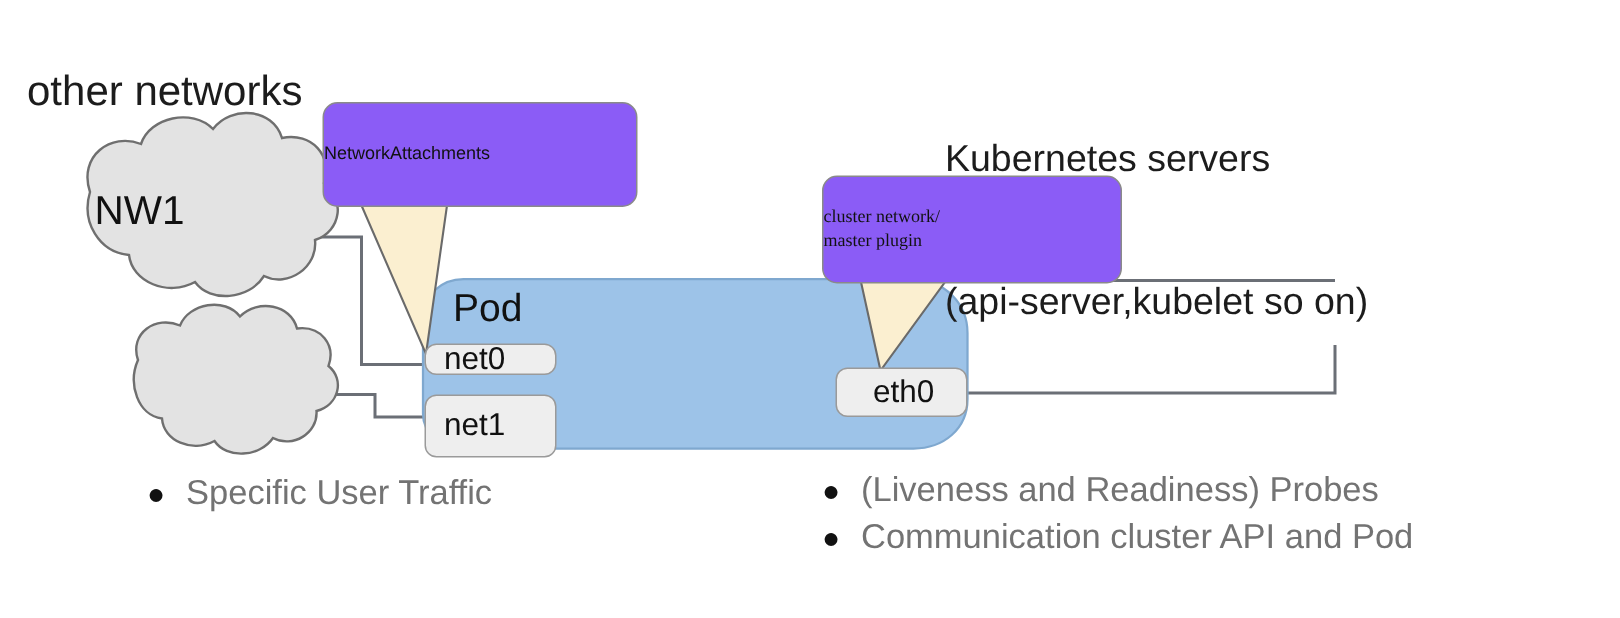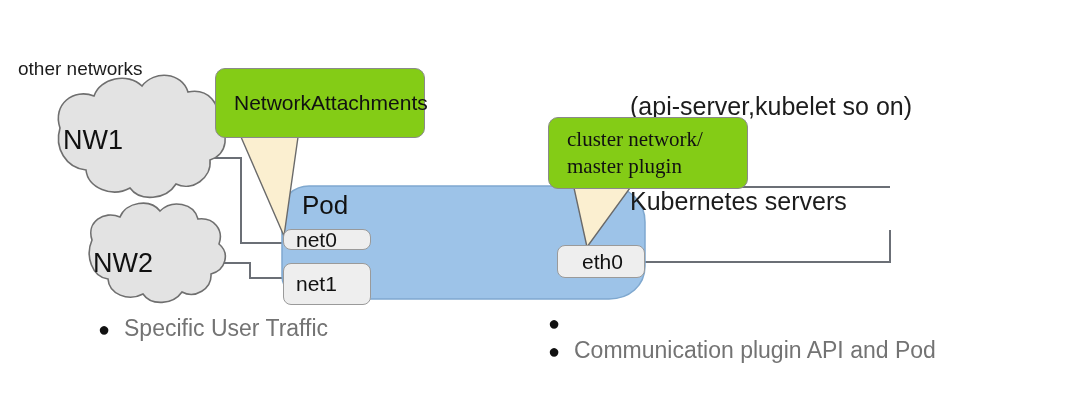--- a/index.html
+++ b/index.html
@@ -29,22 +29,22 @@
 
   
   .plain-text {
     position: absolute;
     white-space: pre;
     line-height: 1.18;
     color: #1c1c1c;
   }
   #other-networks-label {
     left: 18px;
-    top: 58px;
-    font-size: 19px;
+    top: 44px;
+    font-size: 28px;
   }
   #k8s-servers-label {
     left: 630px;
     top: 28px;
     font-size: 25px;
     line-height: 1.26;
   }
 
   
   .cloud-label {
@@ -81,27 +81,27 @@
     white-space: pre;
   }
   #net0-chip { left: 283px; top: 229px; width: 88px; height: 21px; }
   #net1-chip { left: 283px; top: 263px; width: 88px; height: 42px; }
   #eth0-chip { left: 557px; top: 245px; width: 88px; height: 33px; padding-left: 24px; }
 
   
   .callout {
     position: absolute;
     box-sizing: border-box;
-    background: #84cc16;
+    background: #8b5cf6;
     border: 1px solid #8a8a8a;
     border-radius: 10px;
-    font-size: 21px;
+    font-size: 12px;
     color: #111111;
     line-height: 1.3;
-    padding: 10px 18px;
+    padding: 10px 0;
     white-space: pre;
   }
   #networkattachments-callout {
     left: 215px;
     top: 68px;
     width: 210px;
     height: 70px;
     display: flex;
     align-items: center;
   }
@@ -201,27 +201,26 @@
 
     <g>
       <path fill="#fbefd0" stroke="#6a6a6a" stroke-width="1.4" d="M 574 188 L 630 188 L 587 247 Z"></path>
     </g>
 
   </svg>
 
   <div class="plain-text" id="other-networks-label">other networks</div>
 
   <div class="plain-text" id="k8s-servers-label">
+    <div>Kubernetes servers</div>
     <div>(api-server,kubelet so on)</div>
-    <div>Kubernetes servers</div>
   </div>
 
   <div class="cloud-label" id="nw1-label">NW1</div>
 
-  <div class="cloud-label" id="nw2-label">NW2</div>
 
   <div id="pod-label">Pod</div>
 
   <div class="iface-chip" id="net0-chip">net0</div>
 
   <div class="iface-chip" id="net1-chip">net1</div>
 
   <div class="iface-chip" id="eth0-chip">eth0</div>
 
   <div class="callout" id="networkattachments-callout">NetworkAttachments</div>
@@ -232,20 +231,21 @@
   <div class="bullet-list" id="left-bullets">
     <div class="bullet-row">
       <span class="bullet-dot">●</span>
       <span class="bullet-text">Specific User Traffic</span>
     </div>
   </div>
 
   <div class="bullet-list" id="right-bullets">
     <div class="bullet-row">
       <span class="bullet-dot">●</span>
+      <span class="bullet-text">(Liveness and Readiness) Probes</span>
     </div>
     <div class="bullet-row">
       <span class="bullet-dot">●</span>
-      <span class="bullet-text">Communication plugin API and Pod</span>
+      <span class="bullet-text">Communication cluster API and Pod</span>
     </div>
   </div>
 
 </div>
 
 </body></html>

